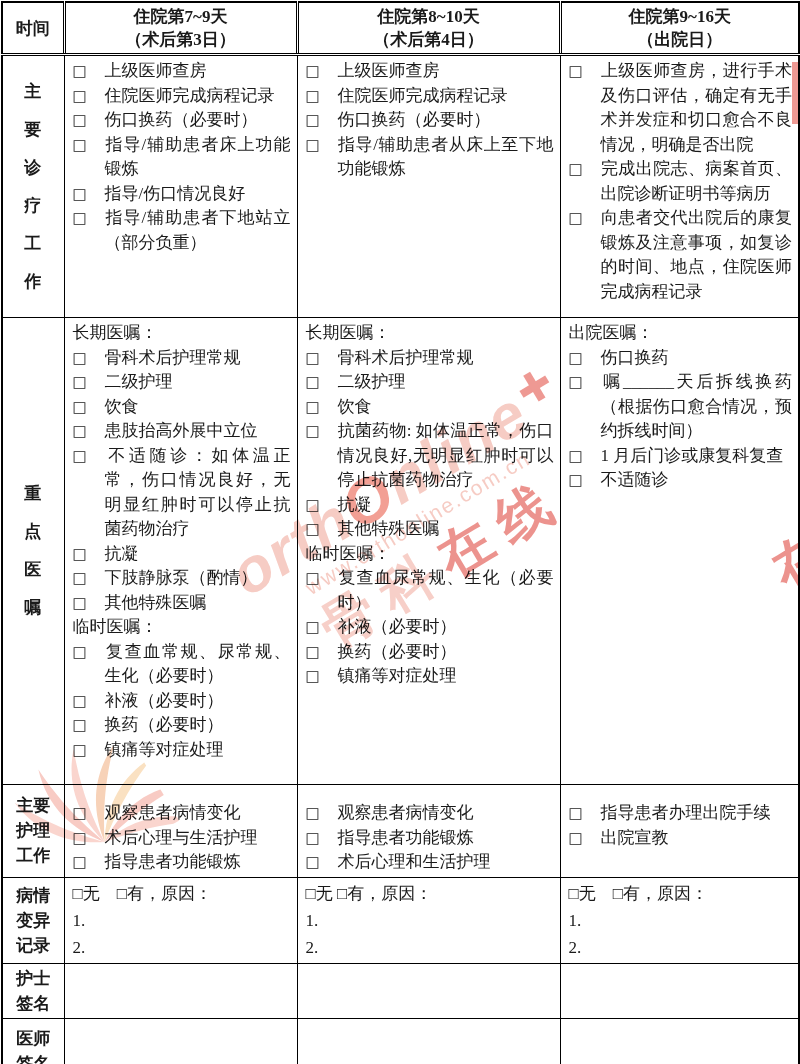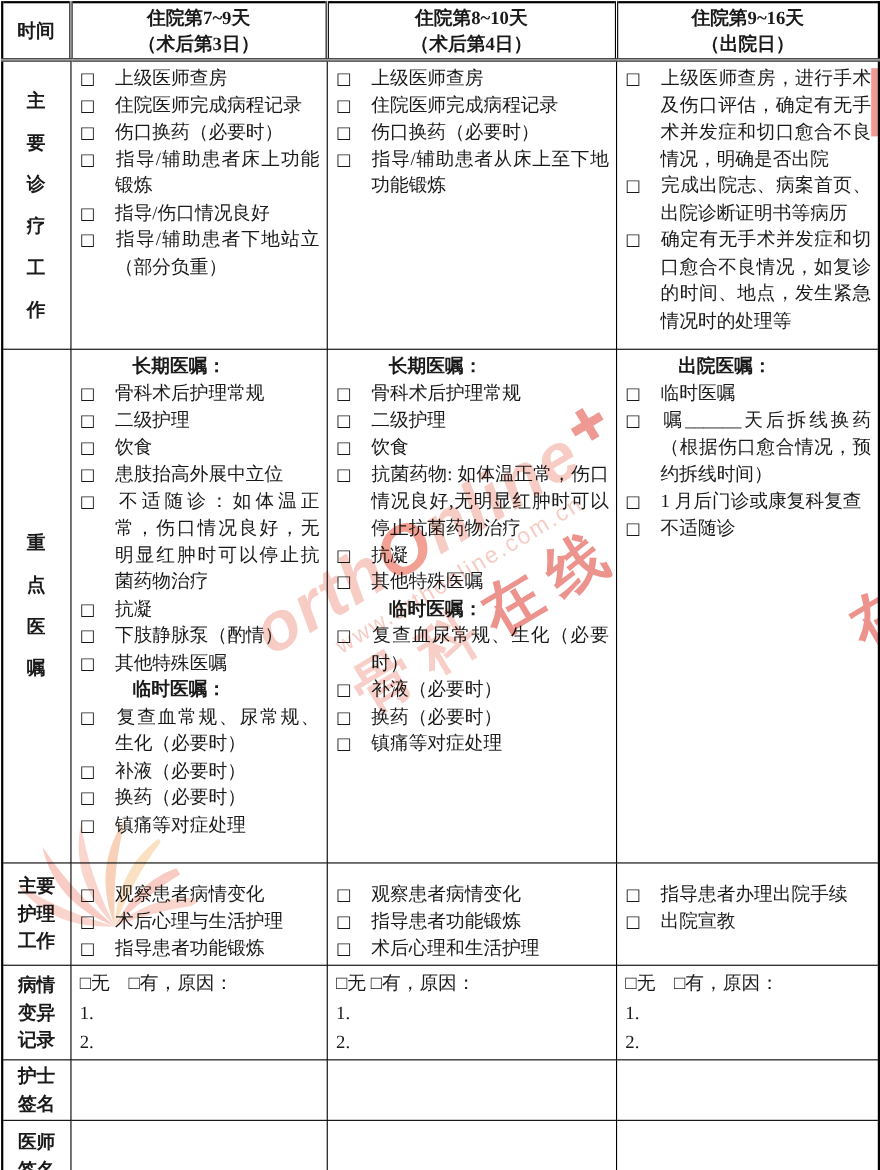--- a/index.html
+++ b/index.html
@@ -34,21 +34,21 @@
   tr.r-nurse{height:71px}
   tr.r-vary{height:86px}
   tr.r-sig1{height:55px}
   tr.r-sig2{height:67px}
   tr.r-nurse td.cell{line-height:23.5px;padding-top:16px;}
   tr.r-vary td.cell{line-height:27px;padding-top:2px;}
   
   .it{text-align:justify;}
   .it-c{padding-left:32px;text-indent:-32px;}
   .it-c .cb{display:inline-block;width:32px;text-indent:0;font-family:"DejaVu Sans","Liberation Sans",sans-serif;font-size:15px;}
-  .it-h{font-weight:bold;margin-left:48px;}
+  .it-h{font-weight:normal;}
   
   .wm{position:absolute;inset:0;z-index:5;pointer-events:none;
       mix-blend-mode:multiply;opacity:.55;overflow:hidden;}
   .wm-rot{position:absolute;left:418px;top:523px;width:600px;
       transform:translate(-50%,-50%) rotate(-31deg);text-align:center;}
   .wm-brand{font-family:"Liberation Sans","DejaVu Sans",sans-serif;
       font-weight:bold;font-style:italic;font-size:62px;line-height:62px;
       letter-spacing:2px;white-space:nowrap;}
   .wm-p{color:#efa193;}
   .wm-o{color:#e8503c;}
@@ -128,21 +128,21 @@
         </td>
     <td class="cell">
           <div class="it it-c"><span class="cb">□</span><span class="tx">上级医师查房</span></div>
           <div class="it it-c"><span class="cb">□</span><span class="tx">住院医师完成病程记录</span></div>
           <div class="it it-c"><span class="cb">□</span><span class="tx">伤口换药（必要时）</span></div>
           <div class="it it-c"><span class="cb">□</span><span class="tx">指导/辅助患者从床上至下地功能锻炼</span></div>
         </td>
     <td class="cell">
           <div class="it it-c"><span class="cb">□</span><span class="tx">上级医师查房，进行手术及伤口评估，确定有无手术并发症和切口愈合不良情况，明确是否出院</span></div>
           <div class="it it-c"><span class="cb">□</span><span class="tx">完成出院志、病案首页、出院诊断证明书等病历</span></div>
-          <div class="it it-c"><span class="cb">□</span><span class="tx">确定有无手术并发症和切口愈合不良情况，如复诊的时间、地点，发生紧急情况时的处理等</span></div>
+          <div class="it it-c"><span class="cb">□</span><span class="tx">向患者交代出院后的康复锻炼及注意事项，如复诊的时间、地点，住院医师完成病程记录</span></div>
         </td>
   </tr>
   <tr class="r-orders">
     <td class="lab lg">重
 点
 医
 嘱</td>
     <td class="cell">
           <div class="it it-h">长期医嘱：</div>
           <div class="it it-c"><span class="cb">□</span><span class="tx">骨科术后护理常规</span></div>
@@ -168,21 +168,21 @@
           <div class="it it-c"><span class="cb">□</span><span class="tx">抗凝</span></div>
           <div class="it it-c"><span class="cb">□</span><span class="tx">其他特殊医嘱</span></div>
           <div class="it it-h">临时医嘱：</div>
           <div class="it it-c"><span class="cb">□</span><span class="tx">复查血尿常规、生化（必要时）</span></div>
           <div class="it it-c"><span class="cb">□</span><span class="tx">补液（必要时）</span></div>
           <div class="it it-c"><span class="cb">□</span><span class="tx">换药（必要时）</span></div>
           <div class="it it-c"><span class="cb">□</span><span class="tx">镇痛等对症处理</span></div>
         </td>
     <td class="cell">
           <div class="it it-h">出院医嘱：</div>
-          <div class="it it-c"><span class="cb">□</span><span class="tx">临时医嘱</span></div>
+          <div class="it it-c"><span class="cb">□</span><span class="tx">伤口换药</span></div>
           <div class="it it-c"><span class="cb">□</span><span class="tx">嘱______天后拆线换药（根据伤口愈合情况，预约拆线时间）</span></div>
           <div class="it it-c"><span class="cb">□</span><span class="tx">1 月后门诊或康复科复查</span></div>
           <div class="it it-c"><span class="cb">□</span><span class="tx">不适随诊</span></div>
         </td>
   </tr>
   <tr class="r-nurse">
     <td class="lab sm">主要
 护理
 工作</td>
     <td class="cell">

